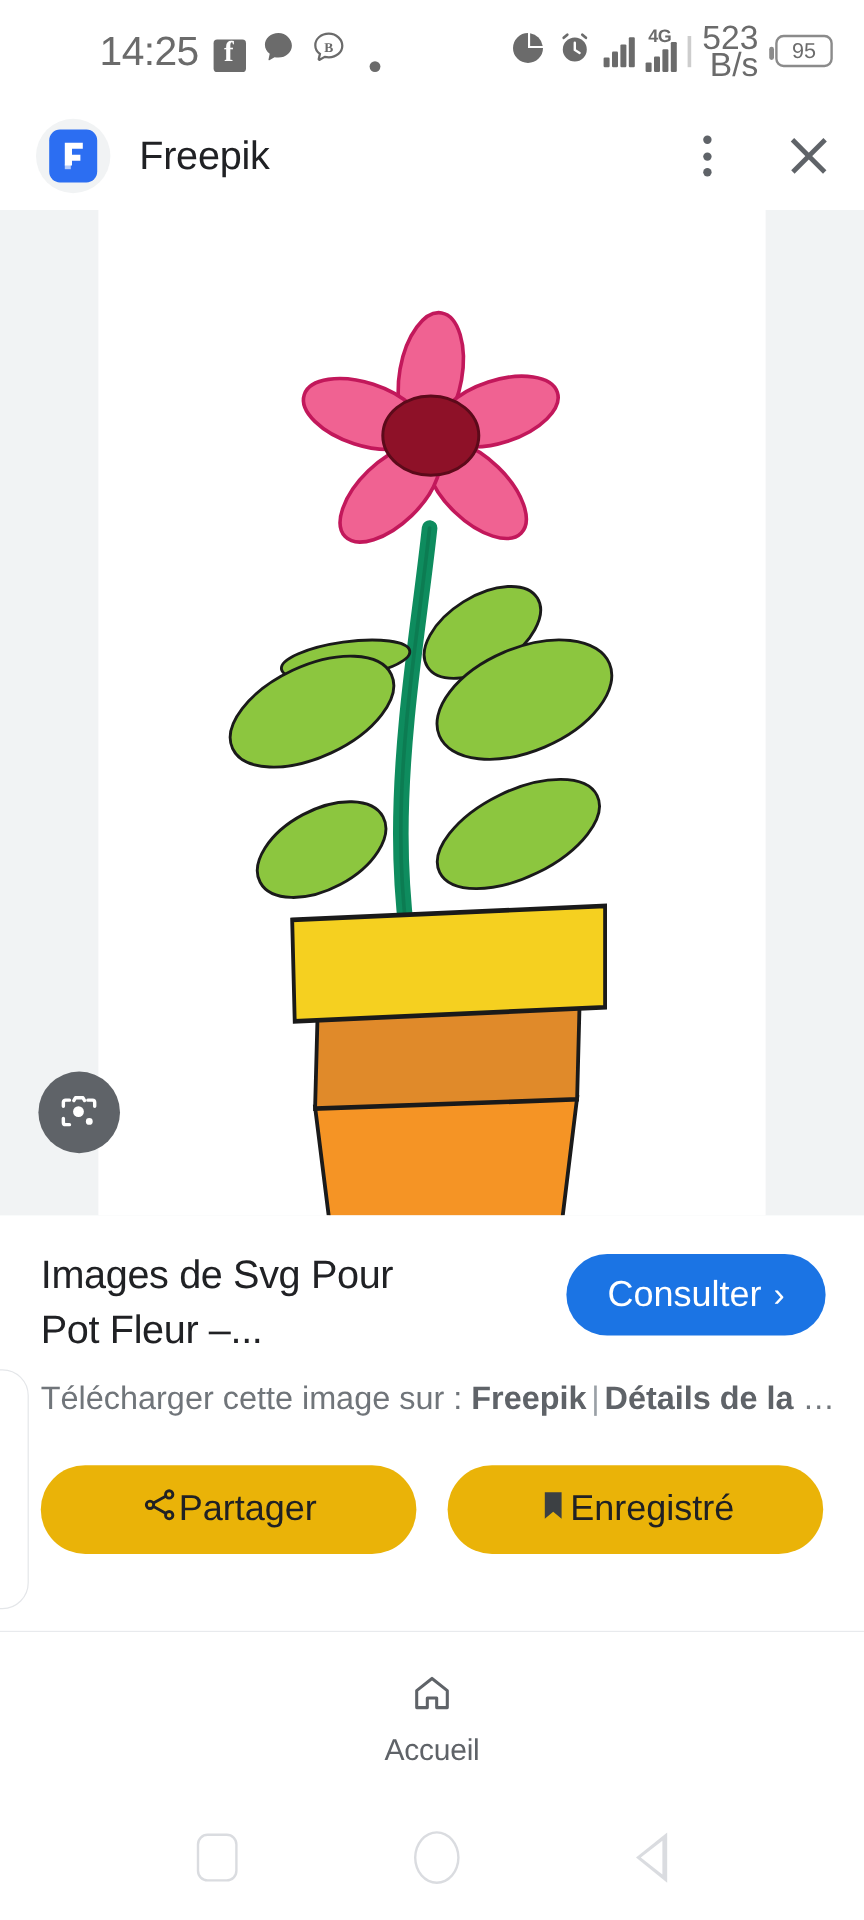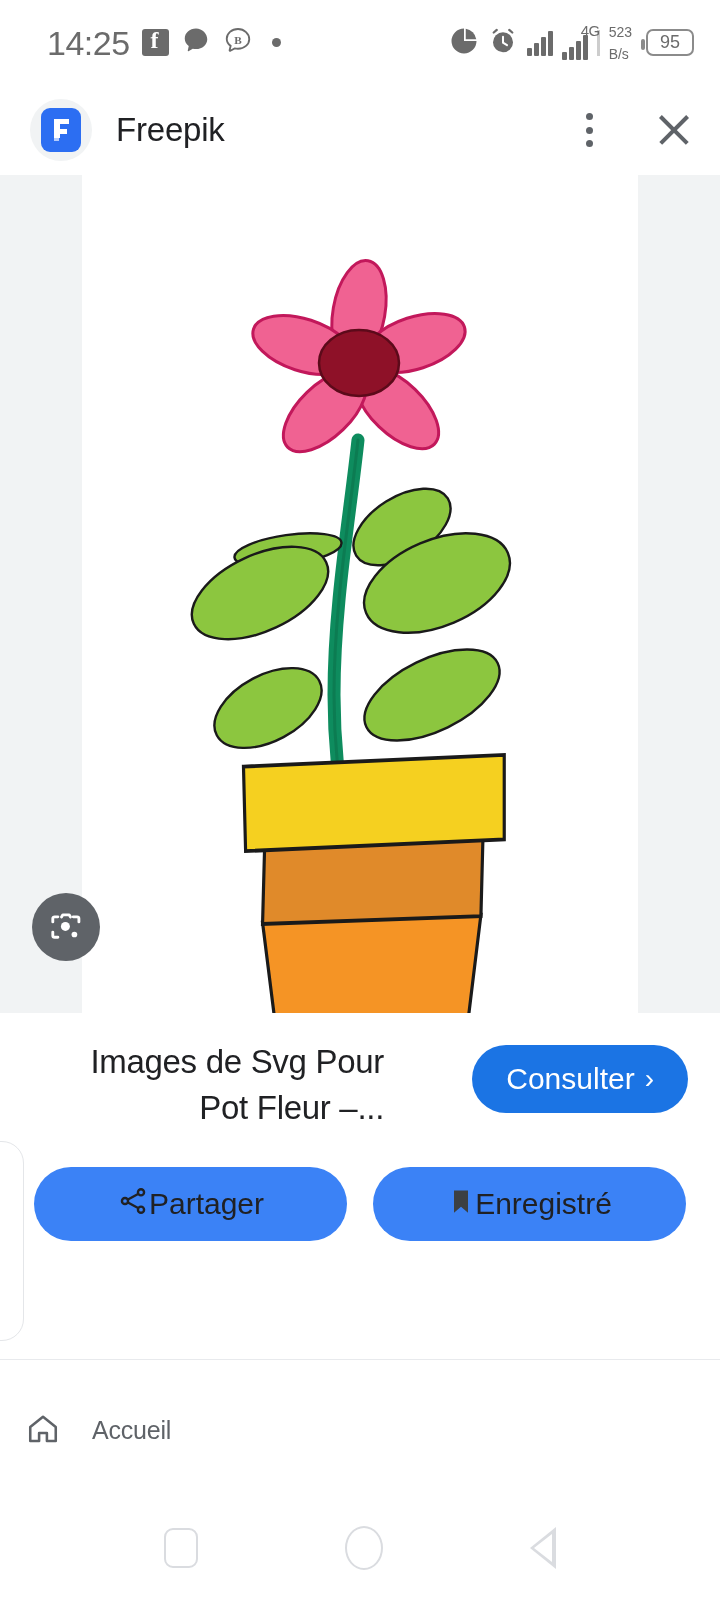--- a/index.html
+++ b/index.html
@@ -16,23 +16,23 @@
     height: 85px;
     display: flex;
     align-items: center;
     padding: 0 26px 0 0;
     background: #ffffff;
     color: #6b6b6b;
     position: relative;
   }
   .sb-left {
     display: flex;
-    align-items: center;
+    align-items: flex-end;
     gap: 12px;
-    margin-left: 47px;
+    margin-left: 83px;
   }
   .sb-time {
     font-size: 34px;
     font-weight: 400;
     color: #6b6b6b;
     letter-spacing: -0.5px;
     line-height: 1;
   }
   .fb-icon {
     width: 27px; height: 27px;
@@ -57,23 +57,23 @@
     display: inline-block;
     margin-left: 7px;
   }
   .sb-right {
     display: flex;
     align-items: center;
     gap: 9px;
     margin-left: auto;
   }
   .net-speed {
-    font-size: 14px;
+    font-size: 28px;
     line-height: 22px;
-    text-align: left;
+    text-align: right;
     color: #6b6b6b;
     font-weight: 400;
   }
   .net-speed span { display: block; }
   .battery {
     width: 48px; height: 27px;
     border: 2.5px solid #8b8b8b;
     border-radius: 7px;
     display: flex;
     align-items: center;
@@ -88,22 +88,22 @@
     position: absolute;
     left: -7px; top: 8px;
     width: 4px; height: 11px;
     background: #8b8b8b;
     border-radius: 2px;
   }
   .bars { display: flex; align-items: flex-end; gap: 2px; height: 26px; }
   .bars i { width: 5px; background: #6b6b6b; display: block; border-radius: 1px; }
   .signal-group { display: flex; align-items: flex-end; gap: 3px; position: relative; }
   .fourg {
-    font-size: 15px; font-weight: 400; color: #6b6b6b;
-    position: absolute; top: -4px; left: 19px; letter-spacing: -0.5px;
+    font-size: 15px; font-weight: 700; color: #6b6b6b;
+    position: absolute; top: -4px; left: 2px; letter-spacing: -0.5px;
   }
   .sep-bar { width: 3px; height: 26px; background: #cdcdcd; }
 
   
   .app-header {
     height: 90px;
     display: flex;
     align-items: center;
     padding: 0 24px 0 30px;
     background: #ffffff;
@@ -167,21 +167,20 @@
     align-items: center;
     justify-content: center;
     z-index: 5;
   }
 
   
   .info-card {
     position: relative;
     background: #ffffff;
     padding: 0 0 10px 0;
-    text-align: right;
   }
   .peek-card {
     position: absolute;
     left: -22px; top: 128px;
     width: 46px; height: 200px;
     background: #ffffff;
     border: 1px solid #e4e6e9;
     border-radius: 22px;
     z-index: 1;
   }
@@ -242,21 +241,21 @@
   .action-row {
     display: flex;
     gap: 26px;
     padding: 36px 34px 0 34px;
     position: relative;
     z-index: 2;
   }
   .chip {
     flex: 1;
     height: 74px;
-    background: #3b82f6;
+    background: #eab308;
     border-radius: 38px;
     display: flex;
     align-items: center;
     justify-content: center;
     font-size: 30px;
     color: #202124;
   }
 
   
   .bottom-nav {
@@ -265,21 +264,21 @@
     width: 720px;
     height: 136px;
     background: #ffffff;
     border-top: 1.5px solid #e8eaed;
     display: flex;
     align-items: center;
   }
   .nav-item {
     flex: 1;
     display: flex;
-    flex-direction: row;
+    flex-direction: column;
     align-items: center;
     gap: 6px;
     padding-top: 6px;
   }
   .nav-icon-wrap {
     width: 86px; height: 52px;
     border-radius: 26px;
     display: flex;
     align-items: center;
     justify-content: center;
@@ -446,20 +445,25 @@
   <div class="peek-card"></div>
 
   <div class="title-row">
     <div class="result-title">Images de Svg Pour Pot Fleur –...</div>
     <div class="consult-btn">
       <span>Consulter</span>
       <span class="chev">›</span>
     </div>
   </div>
 
+  <div class="src-line">
+    <span>Télécharger cette image sur :</span>
+    <b>Freepik</b><span class="pipe">|</span><b>Détails de la</b>
+    <span>…</span>
+  </div>
 
 
   <div class="action-row">
     <div class="chip">
       <span>
         <svg width="32" height="32" viewBox="0 0 24 24">
           <circle cx="18" cy="5.5" r="2.3" fill="none" stroke="#202124" stroke-width="1.8"></circle>
           <circle cx="18" cy="18.5" r="2.3" fill="none" stroke="#202124" stroke-width="1.8"></circle>
           <circle cx="6" cy="12" r="2.3" fill="none" stroke="#202124" stroke-width="1.8"></circle>
           <path d="M8.2 10.9 15.8 6.7M8.2 13.1l7.6 4.2" stroke="#202124" stroke-width="1.8" fill="none"></path>

